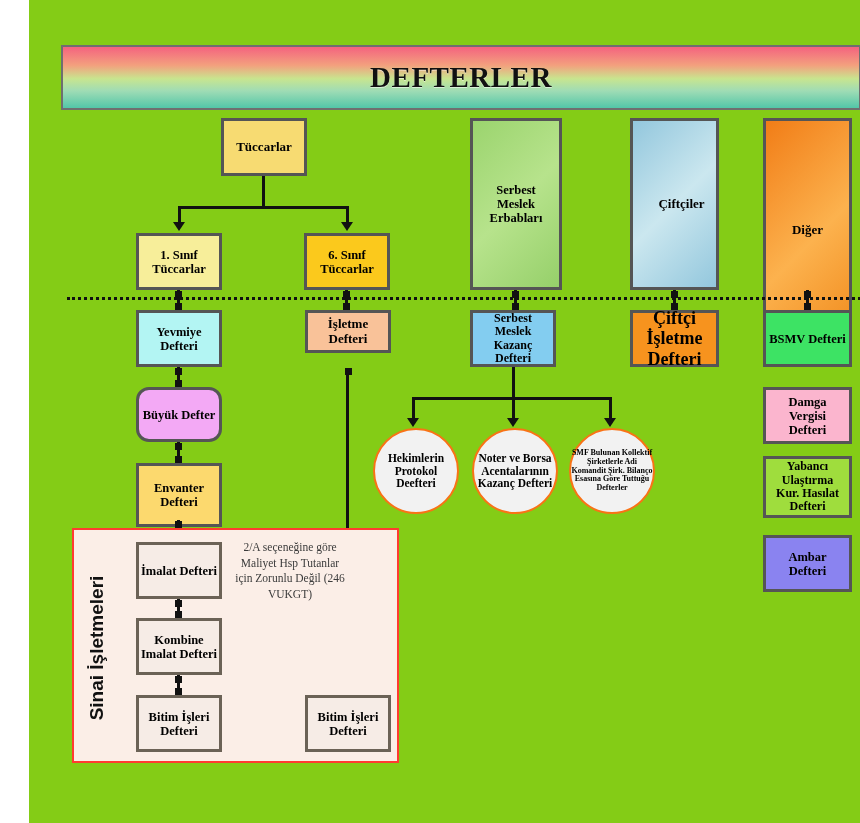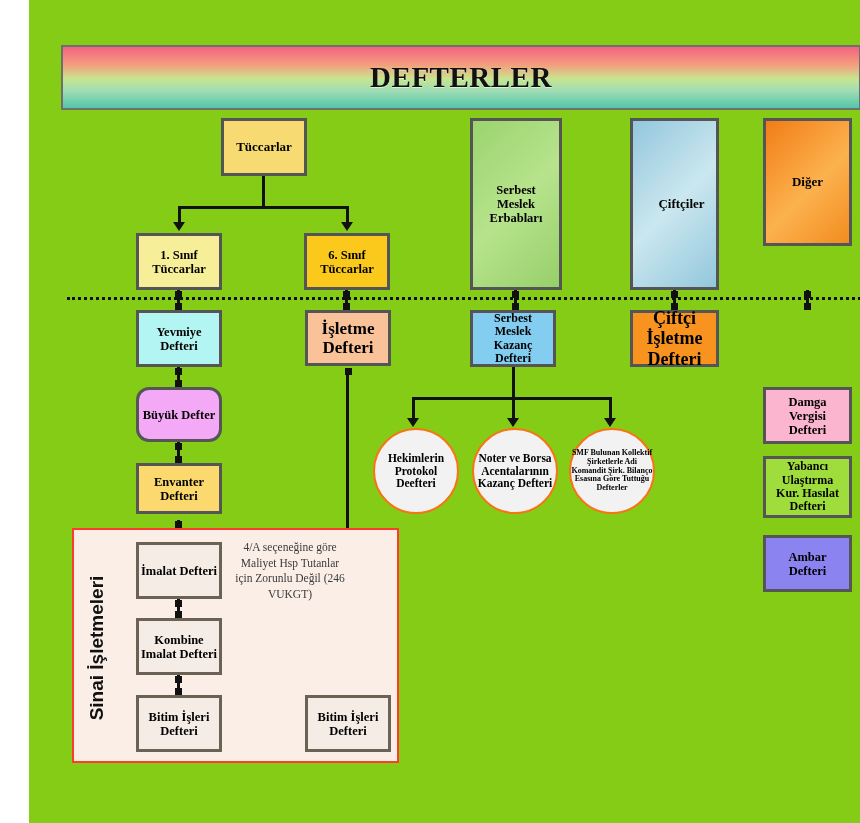--- a/index.html
+++ b/index.html
@@ -81,21 +81,21 @@
   <div class="node" style="left:441px;top:118px;width:92px;height:172px;font-size:12.5px;
               background:linear-gradient(135deg,#9bd46e 0%,#b7e38c 50%,#96d06a 100%);">
     <span>Serbest
 Meslek
 Erbabları</span>
   </div>
   <div class="node" style="left:601px;top:118px;width:89px;height:172px;font-size:13px;
               background:linear-gradient(135deg,#93c7dd 0%,#cbe7ef 50%,#93c7dd 100%);padding-left:14px;">
     <span>Çiftçiler</span>
   </div>
-  <div class="node" style="left:734px;top:118px;width:89px;height:128px;font-size:13px;
+  <div class="node" style="left:734px;top:118px;width:89px;height:224px;font-size:13px;
               background:linear-gradient(135deg,#f17d17 0%,#fcb24e 55%,#f18c1e 100%);">
     <span>Diğer</span>
   </div>
 
   <div class="dotted"></div>
 
   <div class="stub" style="left:148px;top:290px;height:20px;"></div>
   <div class="sq" style="left:146px;top:291px;"></div>
   <div class="sq" style="left:146px;top:303px;"></div>
 
@@ -112,48 +112,51 @@
   <div class="sq" style="left:642px;top:303px;"></div>
 
   <div class="stub" style="left:777px;top:290px;height:20px;"></div>
   <div class="sq" style="left:775px;top:291px;"></div>
   <div class="sq" style="left:775px;top:303px;"></div>
 
   <div class="node" style="left:107px;top:310px;width:86px;height:57px;background:#b3f5f3;font-size:12.5px;">
     <span>Yevmiye
 Defteri</span>
   </div>
-  <div class="node" style="left:276px;top:310px;width:86px;height:56px;background:#f9c299;font-size:17px;">
+  <div class="node" style="left:276px;top:310px;width:86px;height:43px;background:#f9c299;font-size:13px;">
     <span>İşletme
 Defteri</span>
   </div>
   <div class="node" style="left:441px;top:310px;width:86px;height:57px;background:#83cdf0;font-size:12px;">
     <span>Serbest
 Meslek
 Kazanç
 Defteri</span>
   </div>
   <div class="node" style="left:601px;top:310px;width:89px;height:57px;background:#f7931e;font-size:18px;">
     <span>Çiftçi İşletme
 Defteri</span>
   </div>
+  <div class="node" style="left:734px;top:310px;width:89px;height:57px;background:#3de364;font-size:12.5px;">
+    <span>BSMV Defteri</span>
+  </div>
 
   <div class="stub" style="left:148px;top:367px;height:20px;"></div>
   <div class="sq" style="left:146px;top:368px;"></div>
   <div class="sq" style="left:146px;top:380px;"></div>
 
   <div class="node" style="left:107px;top:387px;width:86px;height:55px;background:#f3a9f5;font-size:12.5px;border-radius:13px;">
     <span>Büyük Defter</span>
   </div>
 
   <div class="stub" style="left:148px;top:442px;height:21px;"></div>
   <div class="sq" style="left:146px;top:443px;"></div>
   <div class="sq" style="left:146px;top:456px;"></div>
 
-  <div class="node" style="left:107px;top:463px;width:86px;height:51px;background:#fcd96e;font-size:12.5px;">
+  <div class="node" style="left:107px;top:463px;width:86px;height:64px;background:#fcd96e;font-size:12.5px;">
     <span>Envanter
 Defteri</span>
   </div>
 
   <div class="stub" style="left:148px;top:520px;height:22px;"></div>
   <div class="sq" style="left:146px;top:521px;"></div>
   <div class="sq" style="left:146px;top:534px;"></div>
 
   <div class="node" style="left:734px;top:387px;width:89px;height:57px;background:#fbb5ce;font-size:12.5px;">
     <span>Damga
@@ -202,21 +205,21 @@
   </div>
 
   <div class="sq" style="left:316px;top:368px;"></div>
   <div class="ln vl" style="left:317px;top:370px;height:332px;"></div>
   <div class="sq" style="left:316px;top:694px;"></div>
 
   <div id="redbox"></div>
   <div id="grouplabel">
     <span>Sinai İşletmeleri</span>
   </div>
-  <div id="note">4/A seçeneğine göre
+  <div id="note">2/A seçeneğine göre
 Maliyet Hsp Tutanlar
 için Zorunlu Değil (246
 VUKGT)</div>
 
   <div class="node grey" style="left:107px;top:542px;width:86px;height:57px;font-size:12.5px;">
     <span>İmalat Defteri</span>
   </div>
 
   <div class="stub" style="left:148px;top:599px;height:19px;"></div>
   <div class="sq" style="left:146px;top:600px;"></div>

